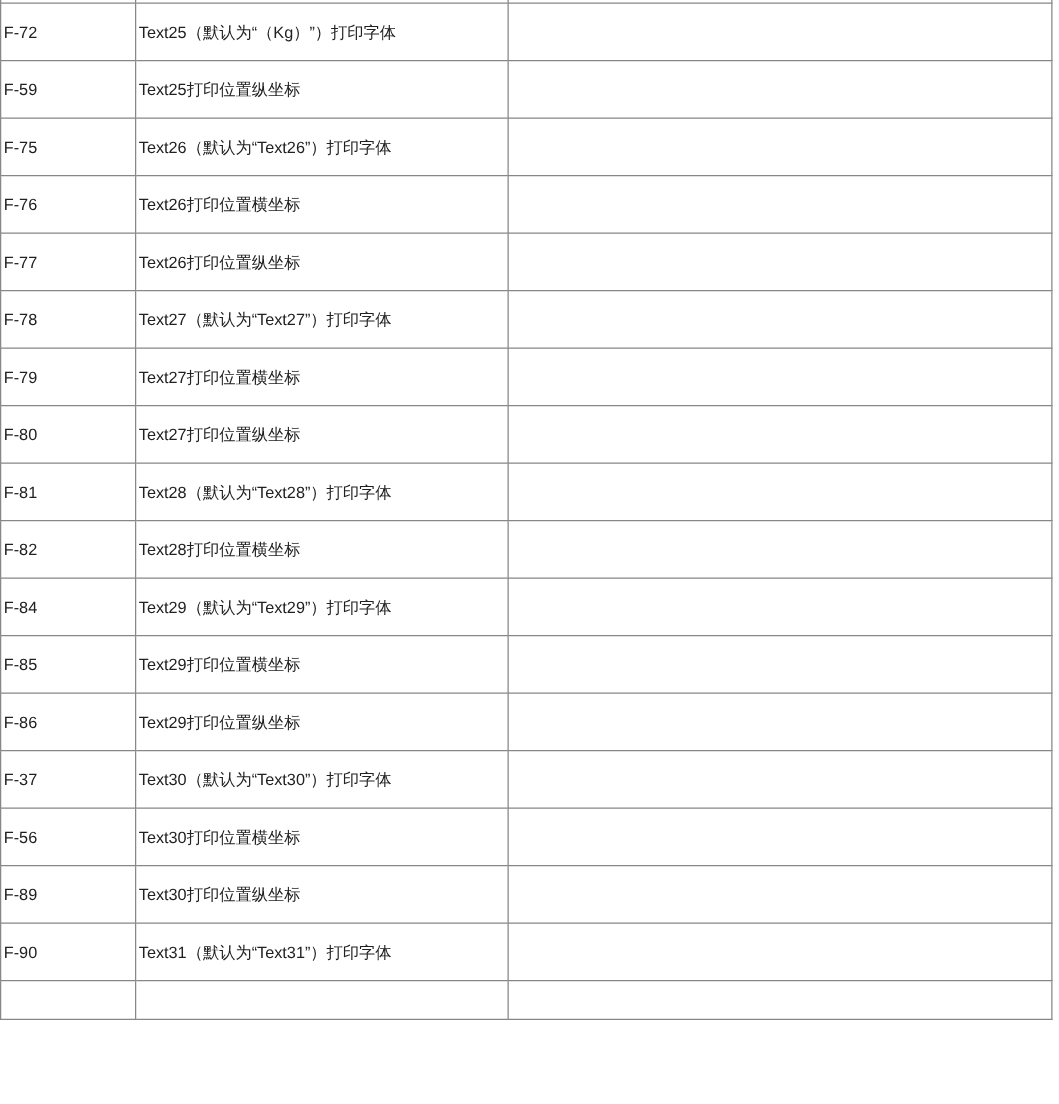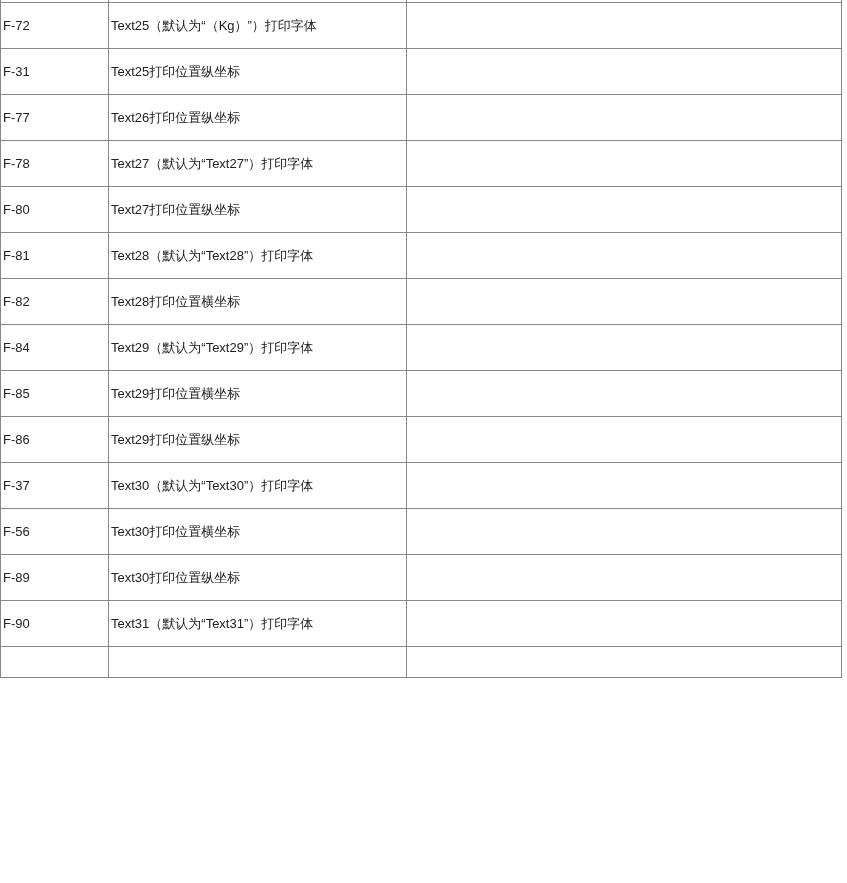--- a/index.html
+++ b/index.html
@@ -57,32 +57,47 @@
         <td></td>
         <td></td>
       </tr>
 
       <tr class="data-row">
           <td>F-72</td>
           <td>Text25（默认为“（Kg）”）打印字体</td>
           <td></td>
         </tr>
         <tr class="data-row">
-          <td>F-31</td>
+          <td>F-59</td>
           <td>Text25打印位置纵坐标</td>
+          <td></td>
+        </tr>
+        <tr class="data-row">
+          <td>F-75</td>
+          <td>Text26（默认为“Text26”）打印字体</td>
+          <td></td>
+        </tr>
+        <tr class="data-row">
+          <td>F-76</td>
+          <td>Text26打印位置横坐标</td>
           <td></td>
         </tr>
         <tr class="data-row">
           <td>F-77</td>
           <td>Text26打印位置纵坐标</td>
           <td></td>
         </tr>
         <tr class="data-row">
           <td>F-78</td>
           <td>Text27（默认为“Text27”）打印字体</td>
+          <td></td>
+        </tr>
+        <tr class="data-row">
+          <td>F-79</td>
+          <td>Text27打印位置横坐标</td>
           <td></td>
         </tr>
         <tr class="data-row">
           <td>F-80</td>
           <td>Text27打印位置纵坐标</td>
           <td></td>
         </tr>
         <tr class="data-row">
           <td>F-81</td>
           <td>Text28（默认为“Text28”）打印字体</td>

